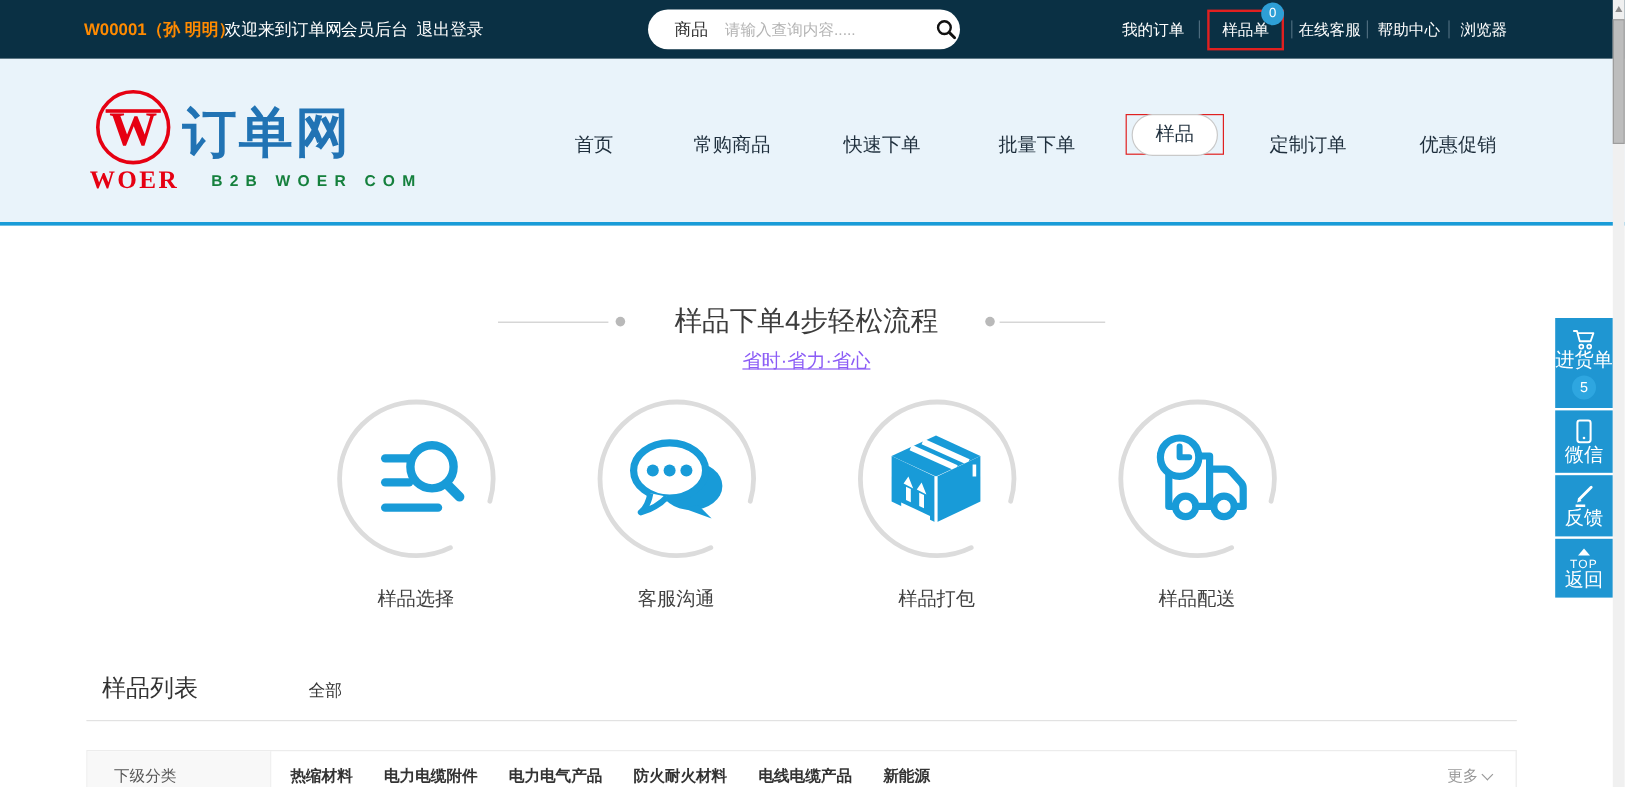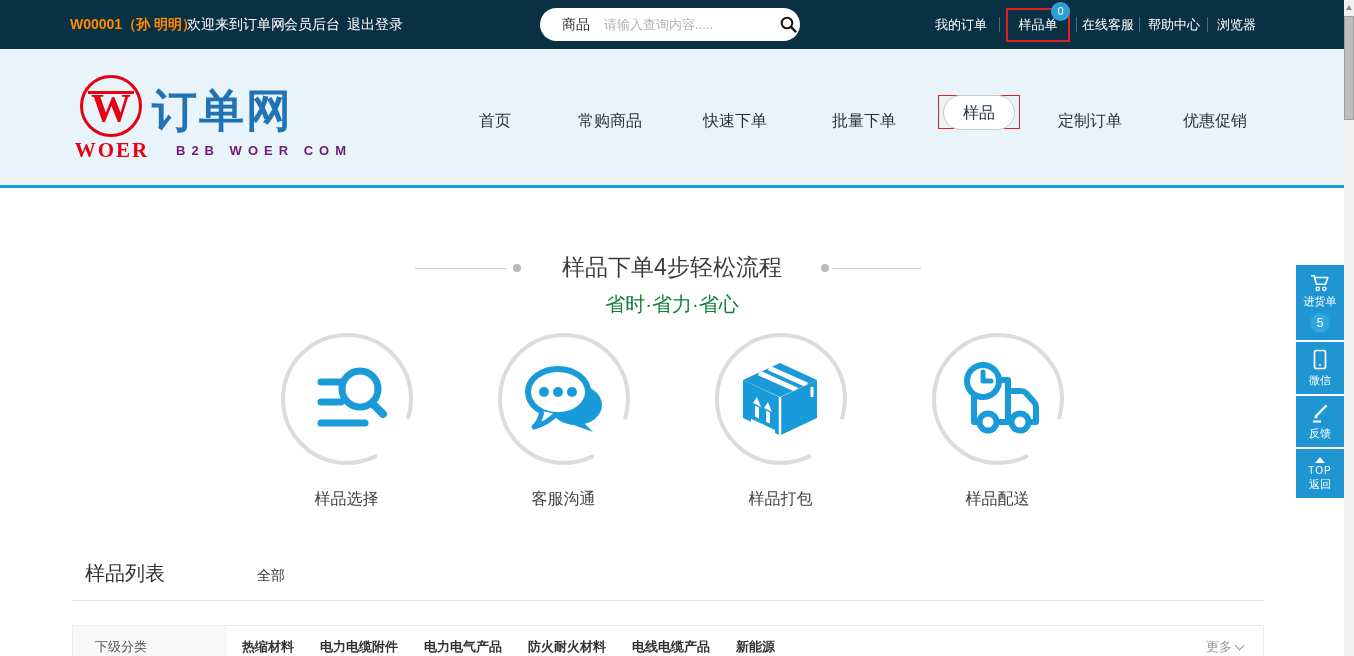--- a/index.html
+++ b/index.html
@@ -30,35 +30,35 @@
   .sample-order-box { position:absolute; left:1006px; top:8px; width:64px; height:34px; border:2px solid #e02020; color:#fff; font-size:13px; text-align:center; line-height:30px; cursor:pointer; }
   .sample-order-badge { position:absolute; left:1051px; top:2px; width:19px; height:19px; border-radius:50%; background:#2e9fd6; color:#fff; font-size:11px; line-height:19px; text-align:center; }
 
   
   .header { position:absolute; left:0; top:49px; width:1354px; height:139px; background:#e9f3fa; border-bottom:3px solid #199cd8; }
   .logo-ring { position:absolute; left:80px; top:26px; width:62px; height:62px; border:3px solid #e60012; border-radius:50%; }
   .logo-ring .bar { position:absolute; left:5px; right:5px; top:13px; height:3px; background:#e60012; }
   .logo-ring .w { position:absolute; left:0; right:0; top:8px; text-align:center; font-family:"Liberation Serif","DejaVu Serif",serif; font-weight:bold; font-size:40px; color:#e60012; line-height:44px; }
   .logo-woer { position:absolute; left:72px; top:89px; width:80px; text-align:center; font-family:"Liberation Serif","DejaVu Serif",serif; font-weight:bold; font-size:21px; letter-spacing:2px; color:#e60012; }
   .site-name { position:absolute; left:152px; top:32px; font-size:45px; font-weight:bold; color:#2173b4; letter-spacing:2px; }
-  .site-tagline { position:absolute; left:156px; top:94px; font-size:13px; font-weight:bold; letter-spacing:6px; color:#701a75;padding-left:20px; }
+  .site-tagline { position:absolute; left:156px; top:94px; font-size:13px; font-weight:bold; letter-spacing:6px; color:#15803d;padding-left:20px; }
 
   .nav-item { position:absolute; top:62px; font-size:16px; color:#1f2f3d; cursor:pointer; white-space:nowrap; }
   .n0 { left:479px; } .n1 { left:578px; } .n2 { left:703px; } .n3 { left:832px; } .n5 { left:1058px; } .n6 { left:1183px; }
   .nav-active-box { position:absolute; left:938px; top:46px; width:82px; height:34px; border:1px solid #e02020; display:flex; align-items:center; justify-content:center; cursor:pointer; }
   .nav-active-pill { width:72px; height:35px; background:#fff; border:1px solid #c9c9c9; border-radius:18px; text-align:center; line-height:33px; font-size:16px; color:#1f2f3d; }
 
   
   .proc-title { position:absolute; left:0; top:252px; width:1344px; text-align:center; font-size:23px; color:#3c3c3c; }
   .deco-line { position:absolute; top:268px; height:1px; background:#ccc; }
   .dl-left { left:415px; width:92px; }
   .dl-right { left:833px; width:88px; }
   .deco-dot { position:absolute; top:264px; width:8px; height:8px; border-radius:50%; background:#b9b9b9; }
   .dd-left { left:513px; } .dd-right { left:821px; }
-  .proc-sub { position:absolute; left:0; top:291px; width:1344px; text-align:center; font-size:20px; color:#15803d; }
+  .proc-sub { position:absolute; left:0; top:291px; width:1344px; text-align:center; font-size:16px; color:#8b5cf6;text-decoration:underline; }
 
   .steps { position:absolute; left:0; top:331px; width:1344px; display:flex; justify-content:center; gap:81px; }
   .step { width:136px; display:flex; flex-direction:column; align-items:center; cursor:pointer; }
   .step .circle { position:relative; width:136px; height:136px; }
   .step .circle svg { position:absolute; left:0; top:0; }
   .step .lbl { margin-top:22px; font-size:16px; color:#404040; }
 
   
   .list-title { position:absolute; left:85px; top:560px; font-size:20px; color:#333; }
   .tab-all { position:absolute; left:257px; top:567px; font-size:14px; color:#333; cursor:pointer; }
@@ -66,21 +66,21 @@
   .cat-panel { position:absolute; left:72px; top:625px; width:1192px; height:60px; background:#fff; border:1px solid #ececec; display:flex; align-items:flex-start; }
   .cat-label { width:153px; height:100%; background:#f8f8f8; border-right:1px solid #f0f0f0; font-size:13px; color:#555; padding:12px 0 0 22px; }
   .cat-links { display:flex; gap:26px; padding:12px 0 0 16px; }
   .cat-link { font-size:13px; color:#333; cursor:pointer; white-space:nowrap;font-weight:bold; }
   .cat-more { margin-left:auto; padding:12px 20px 0 0; font-size:13px; color:#999; cursor:pointer; display:flex; align-items:center; gap:4px; }
   .chevron-down { width:7px; height:7px; border-right:1px solid #999; border-bottom:1px solid #999; transform:rotate(45deg); margin-top:-3px; }
 
   
   .side-toolbar { position:absolute; left:1296px; top:265px; width:48px; z-index:5; }
   .tool-box { width:48px; background:#1f96d2; color:#fff; text-align:center; margin-bottom:2px; cursor:pointer; padding:7px 0 6px 0; }
-  .tool-box .tlabel { font-size:11px; line-height:16px; }
+  .tool-box .tlabel { font-size:16px; line-height:16px; }
   .tool-box svg { display:block; margin:0 auto 1px auto; }
   .cart-badge { width:20px; height:20px; margin:4px auto 1px auto; border-radius:50%; background:#2ea6e0; font-size:12px; line-height:20px; }
   .top-arrow { width:0; height:0; margin:1px auto 2px auto; border-left:5px solid transparent; border-right:5px solid transparent; border-bottom:6px solid #fff; }
   .top-word { font-size:10px; letter-spacing:1px; line-height:11px; }
 
   
   .scrollbar { position:absolute; left:1344px; top:0; width:10px; height:656px; background:#f0f0f0; z-index:9; }
   .scroll-up { position:absolute; left:2px; top:5px; width:0; height:0; border-left:3px solid transparent; border-right:3px solid transparent; border-bottom:5px solid #8a8a8a; }
   .scroll-thumb { position:absolute; left:0; top:16px; width:10px; height:104px; background:#bdbdbd; border:1px solid #9d9d9d; }
 </style>

